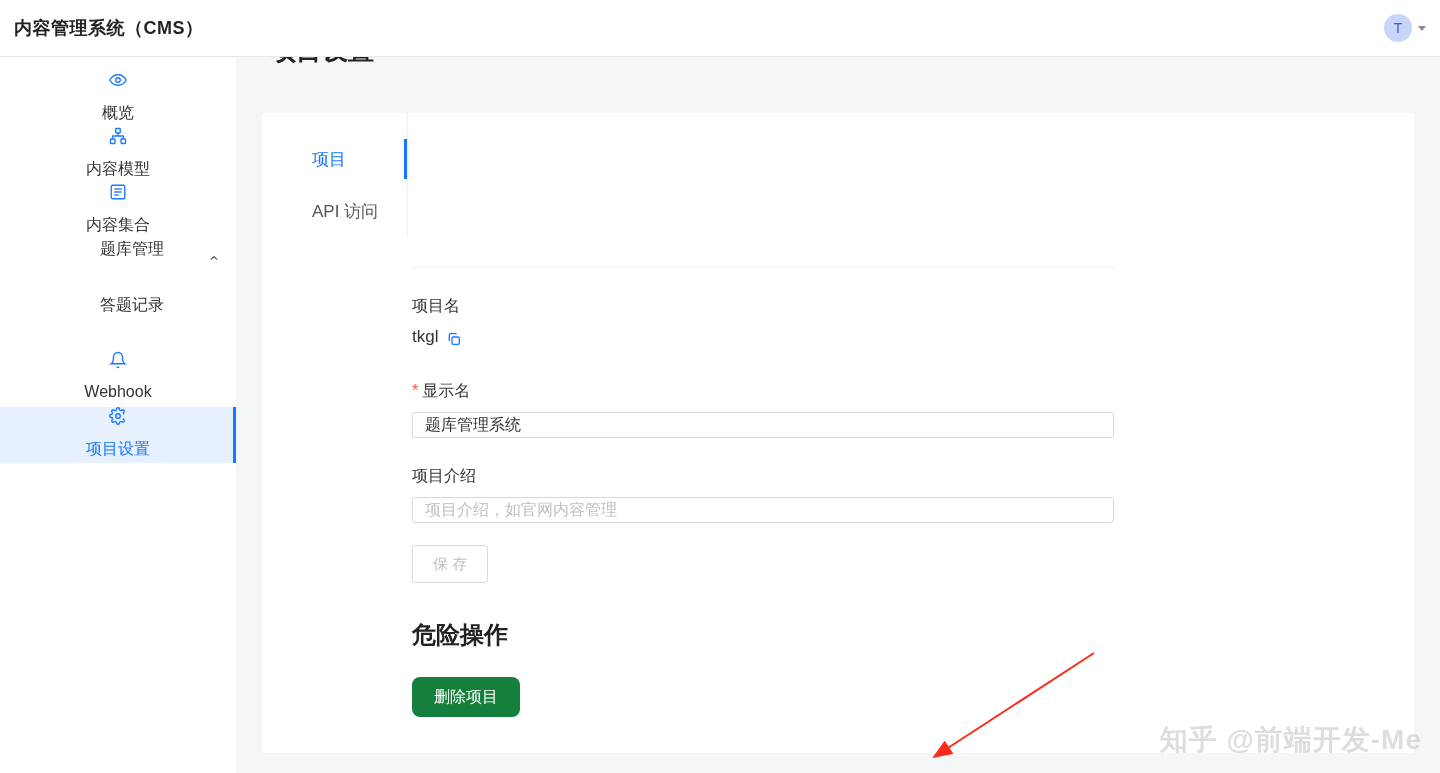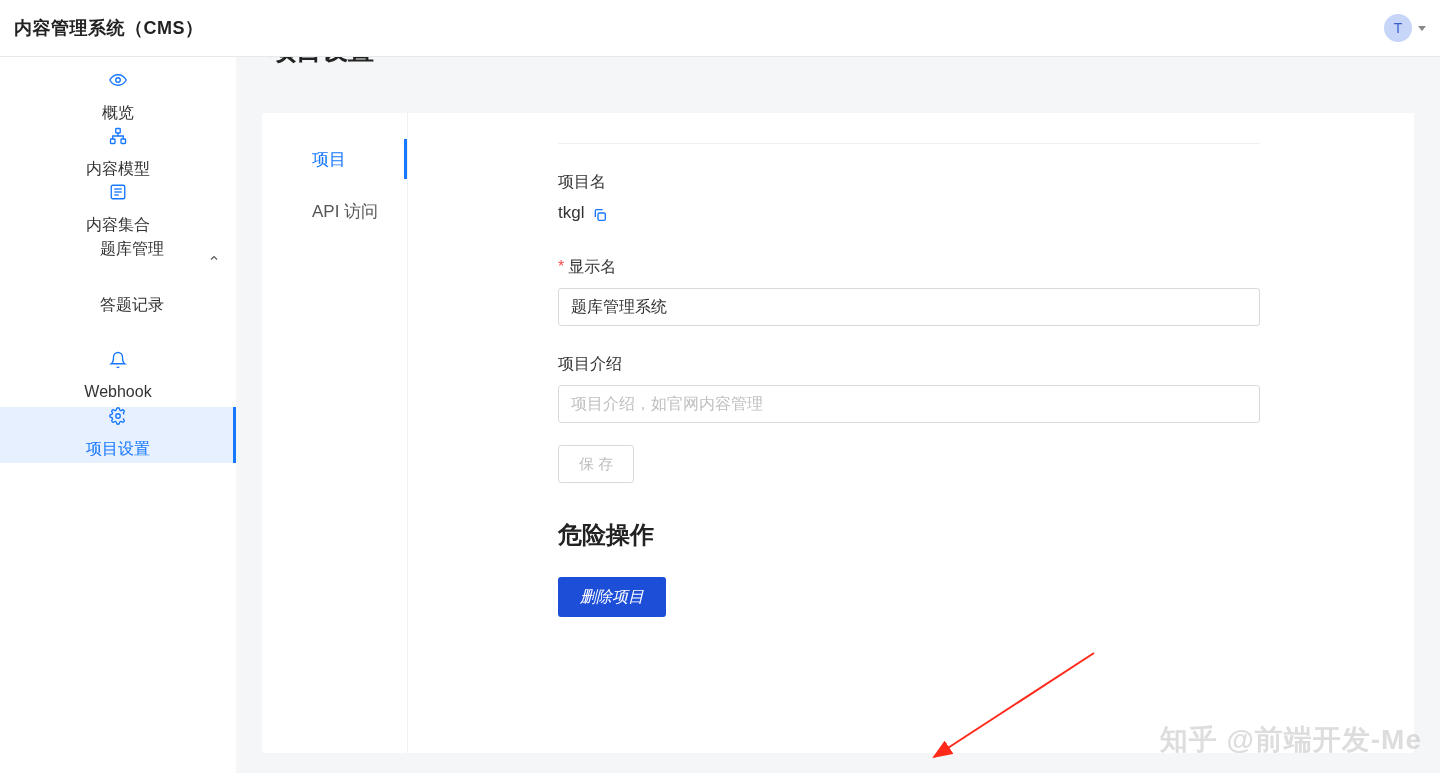--- a/index.html
+++ b/index.html
@@ -114,20 +114,21 @@
     left: 8px;
   }
 
   .card {
     background: #fff;
     border-radius: 2px;
     margin-top: 16px;
     min-height: 640px;
     display: flex;
     padding: 0;
+    flex-direction: column;
   }
 
   
   .inner-tabs {
     width: 146px;
     border-right: 1px solid #f0f0f0;
     padding-top: 20px;
   }
   .inner-tab {
     height: 52px;
@@ -181,21 +182,21 @@
     display: flex;
     align-items: flex-end;
     gap: 8px;
     font-size: 17px;
     color: #333;
     margin-bottom: 34px;
   }
   .copy-icon { color:#1677ff; cursor:pointer; display:inline-flex; }
   .text-input {
     width: 702px;
-    height: 38px;
+    height: 26px;
     border: 1px solid #d9d9d9;
     border-radius: 3px;
     padding: 0 12px;
     font-size: 16px;
     color: #333;
     margin-bottom: 28px;
     outline: none;
   }
   .text-input::placeholder { color: #bfbfbf; }
   .save-row {
@@ -211,27 +212,26 @@
     background: #fff;
     color: #bfbfbf;
     font-size: 15px;
     border-radius: 3px;
     padding: 0 20px;
     cursor: not-allowed;
   }
   .btn-danger {
     height: 40px;
     border: none;
-    background: #1d4ed8;
+    background: #15803d;
     color: #fff;
     font-size: 16px;
-    border-radius: 3px;
+    border-radius: 8px;
     padding: 0 22px;
     cursor: pointer;
-    font-style: italic;
   }
 
   
   .arrow-annot {
     position: absolute;
     left: 688px;
     top: 590px;
     pointer-events: none;
   }
 

